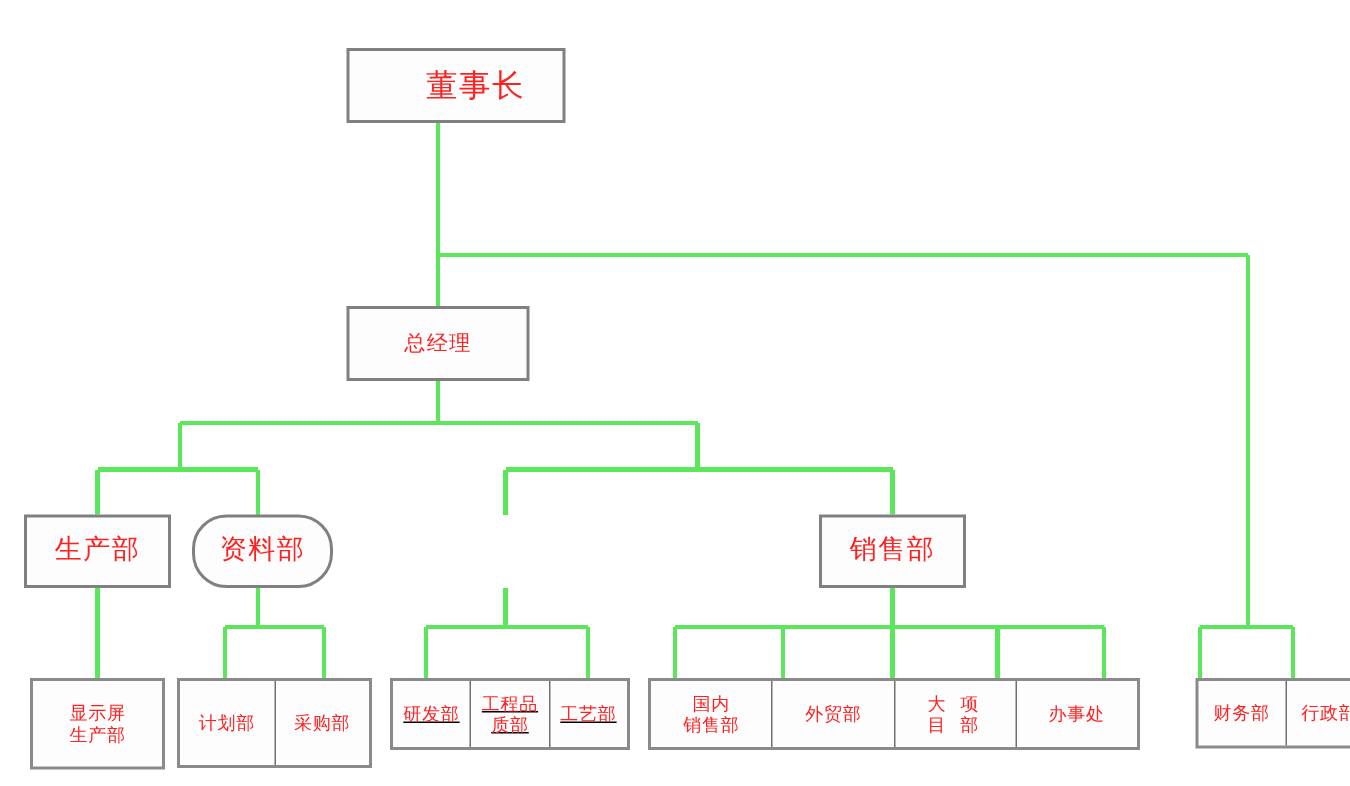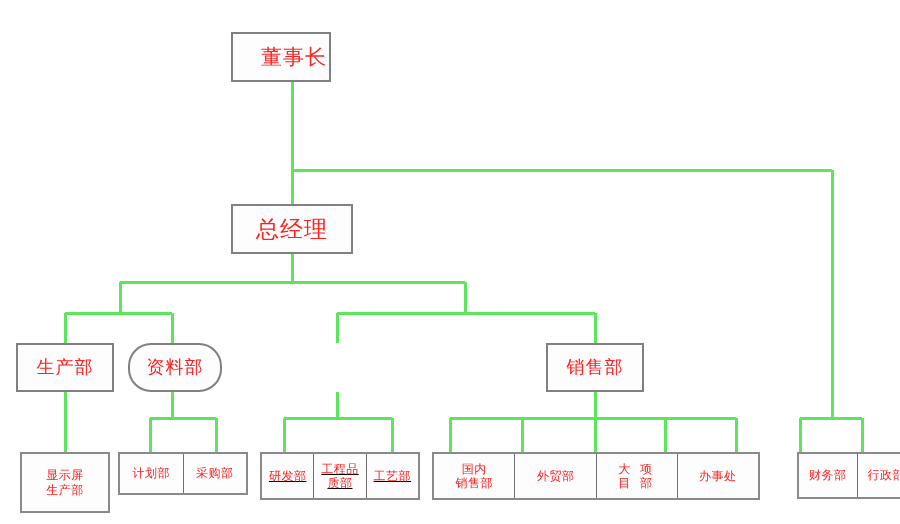--- a/index.html
+++ b/index.html
@@ -33,21 +33,21 @@
     align-items: center;
     justify-content: center;
     text-align: center;
     color: #ff2020;
     line-height: 1.15;
     white-space: pre-line;
     letter-spacing: 1px;
     z-index: 2;
   }
   .node.lvl1 { font-size: 21px; }
-  .node.lvl2 { font-size: 23px; }
+  .node.lvl2 { font-size: 14px; }
   .node.lvl3 { font-size: 18px; }
   .group {
     position: absolute;
     box-sizing: border-box;
     border: 2px solid #8a8a8a;
     background: #fdfdfd;
     display: flex;
     z-index: 2;
   }
   .group .cell {
@@ -114,34 +114,34 @@
       <path d="M595,418 L595,452" stroke="#5ce65c"></path>
       <path d="M665,418 L665,452" stroke="#5ce65c"></path>
       <path d="M736,418 L736,452" stroke="#5ce65c"></path>
 
       <path d="M800,418 L862,418" stroke="#5ce65c"></path>
       <path d="M800,418 L800,452" stroke="#5ce65c"></path>
       <path d="M862,418 L862,452" stroke="#5ce65c"></path>
     </g>
   </svg>
 
-  <div class="node lvl1" style="left:231px; top:32px; width:100px; height:50px;padding-left:26px;">董事长</div>
+  <div class="node lvl1" style="left:231px; top:32px; width:146px; height:50px;padding-left:26px;">董事长</div>
 
   <div class="node lvl2" style="left:231px; top:204px; width:122px; height:50px;">总经理</div>
 
   <div class="node lvl3" style="left:16px; top:343px; width:98px; height:49px;">生产部</div>
   <div class="node lvl3" style="left:128px; top:343px; width:94px; height:49px;border-radius:23px;">资料部</div>
   <div class="node lvl3" style="left:546px; top:343px; width:98px; height:49px;">销售部</div>
 
   <div class="group" style="left:20px; top:452px; width:90px; height:61px;">
     <div class="cell">显示屏
 生产部</div>
   </div>
 
-  <div class="group" style="left:118px; top:452px; width:130px; height:43px;">
+  <div class="group" style="left:118px; top:452px; width:130px; height:60px;">
     <div class="cell">计划部</div>
     <div class="cell">采购部</div>
   </div>
 
   <div class="group" style="left:260px; top:452px; width:160px; height:48px;text-decoration:underline;">
     <div class="cell">研发部</div>
     <div class="cell">工程品
 质部</div>
     <div class="cell">工艺部</div>
   </div>

